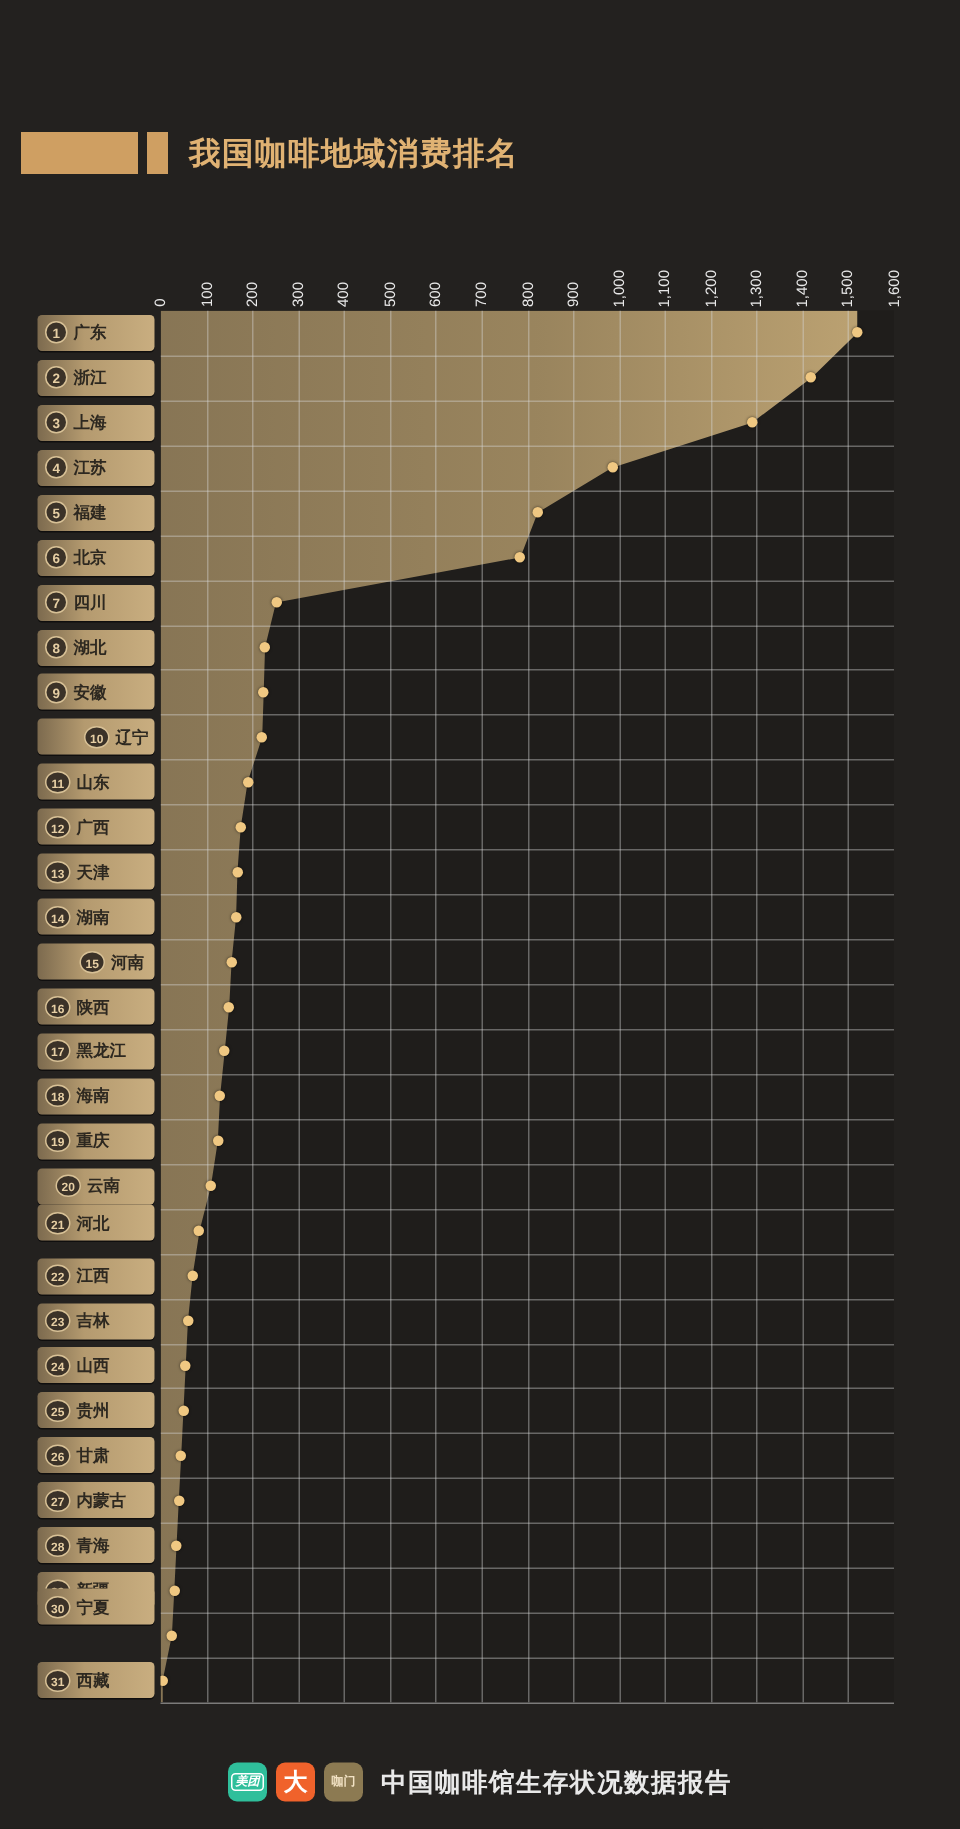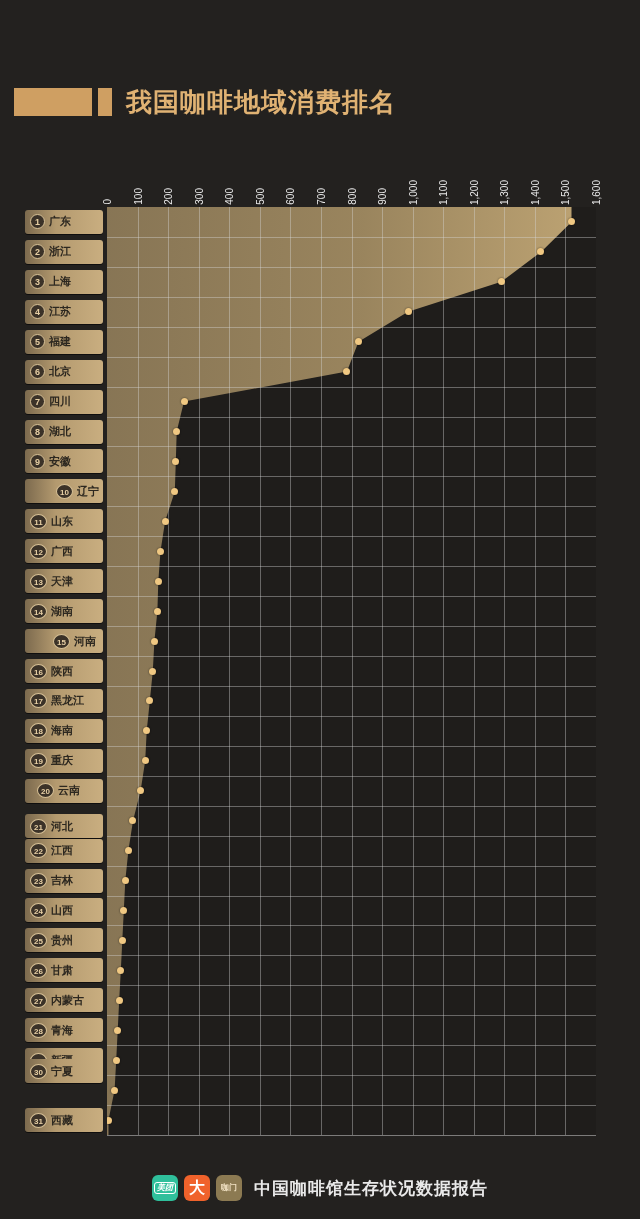--- a/index.html
+++ b/index.html
@@ -9,21 +9,21 @@
     font-family: "Liberation Sans", "DejaVu Sans", sans-serif;
     overflow: hidden;
   }
   .page { position: relative; width: 640px; height: 1219px; background:#23211f; }
 
   
   .header { position:absolute; left:0; top:78px; width:640px; height:48px; display:flex; align-items:center; }
   .header-bar-long { width:78px; height:28px; background:#cf9f62; margin-left:14px; }
   .header-bar-short { width:14px; height:28px; background:#cf9f62; margin-left:6px; }
   .header-title {
-    margin-left:14px; color:#e0b273; font-size:26px; font-weight:bold;
+    margin-left:14px; color:#e0b273; font-size:21px; font-weight:bold;
     letter-spacing:1px; white-space:nowrap;
     font-family:"DejaVu Sans","Liberation Sans",sans-serif;
     text-align:right;
   }
 
   
   .chart-wrap { position:absolute; left:0; top:150px; width:640px; height:985px; }
 
   .xaxis { position:absolute; left:0; top:0; width:640px; height:57px; }
   .xtick {
@@ -184,21 +184,21 @@
             <div class="row-name">海南</div>
           </div>
           <div class="row-label" style="top: 541.806px;">
             <div class="rank-badge wide">19</div>
             <div class="row-name">重庆</div>
           </div>
           <div class="row-label" style="top: 571.742px; padding-left: 12px;">
             <div class="rank-badge wide">20</div>
             <div class="row-name">云南</div>
           </div>
-          <div class="row-label" style="top: 596px; margin-top: 11px;">
+          <div class="row-label" style="top: 596px;">
             <div class="rank-badge wide">21</div>
             <div class="row-name">河北</div>
           </div>
           <div class="row-label" style="top: 631.613px;">
             <div class="rank-badge wide">22</div>
             <div class="row-name">江西</div>
           </div>
           <div class="row-label" style="top: 661.548px;">
             <div class="rank-badge wide">23</div>
             <div class="row-name">吉林</div>

